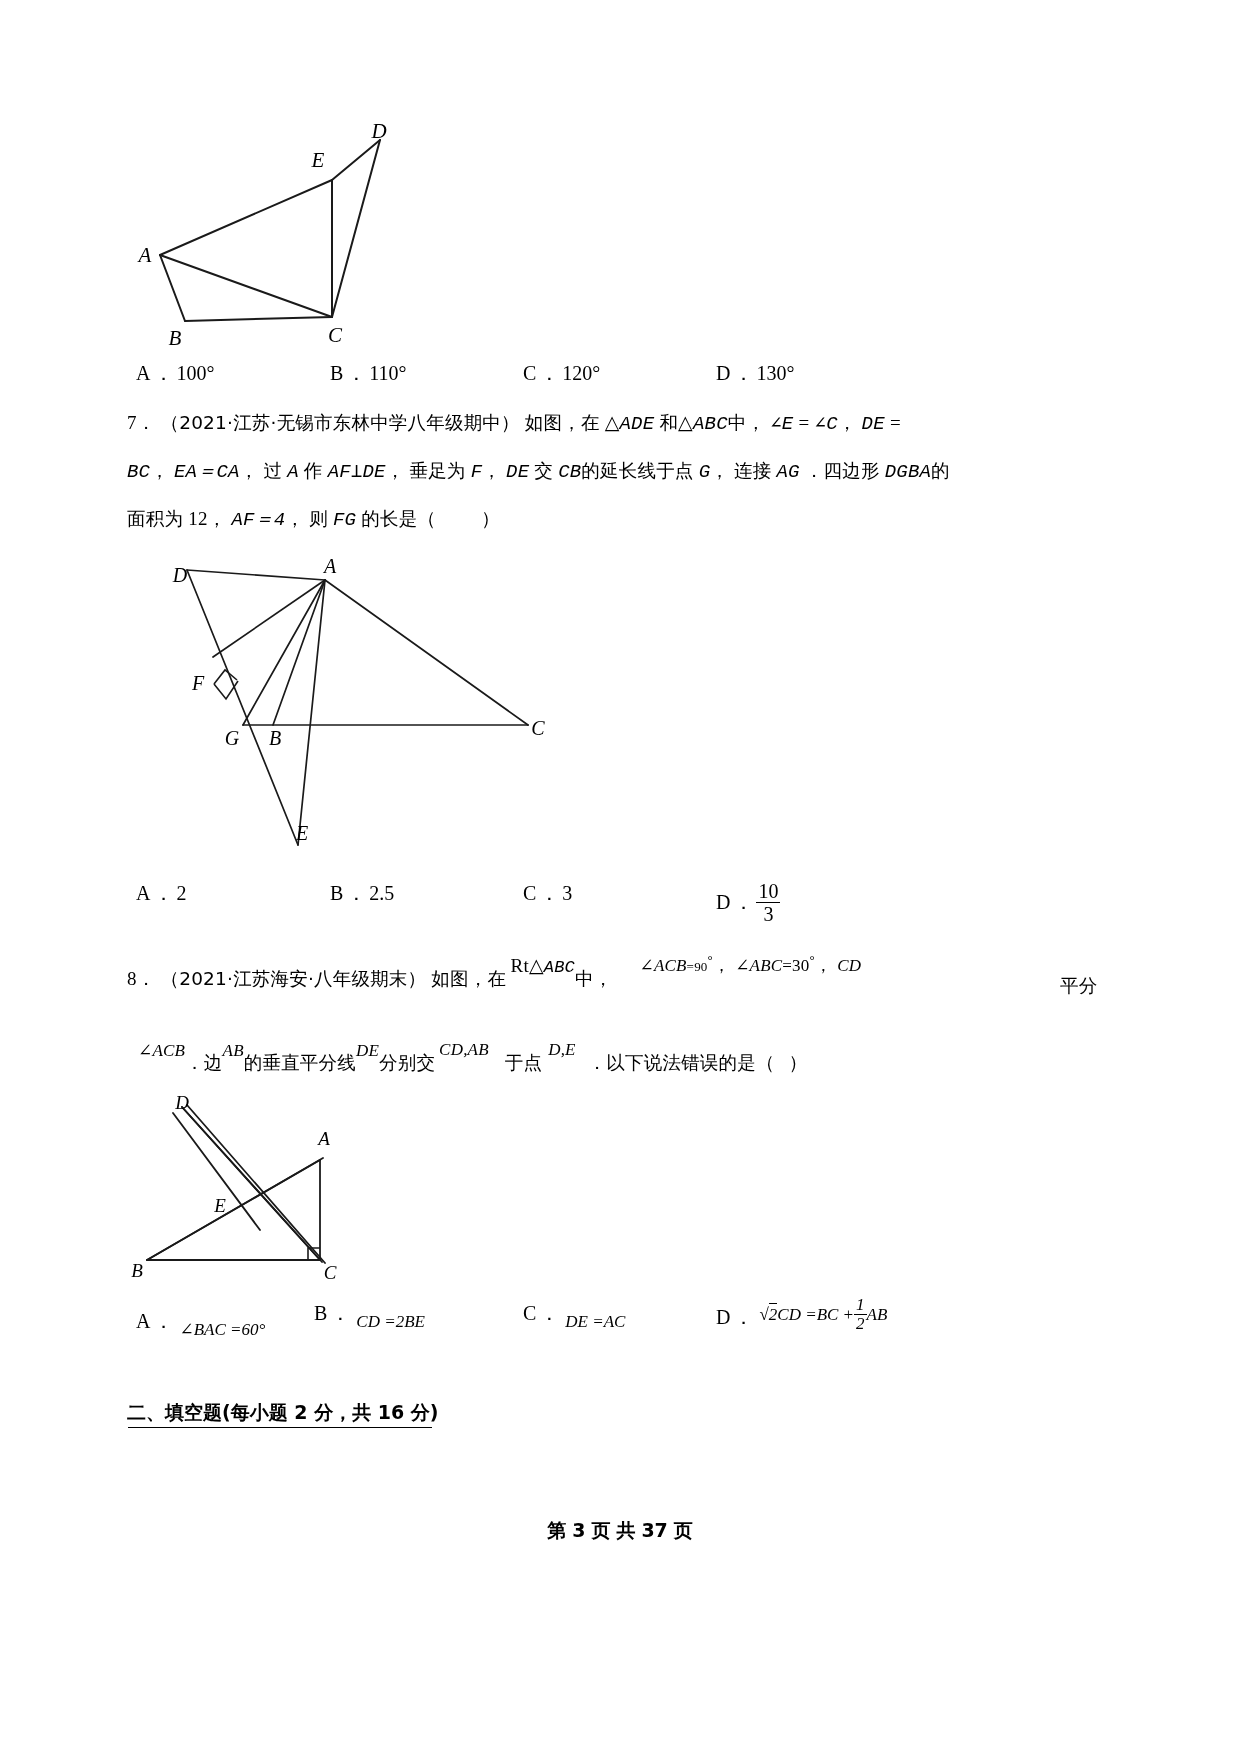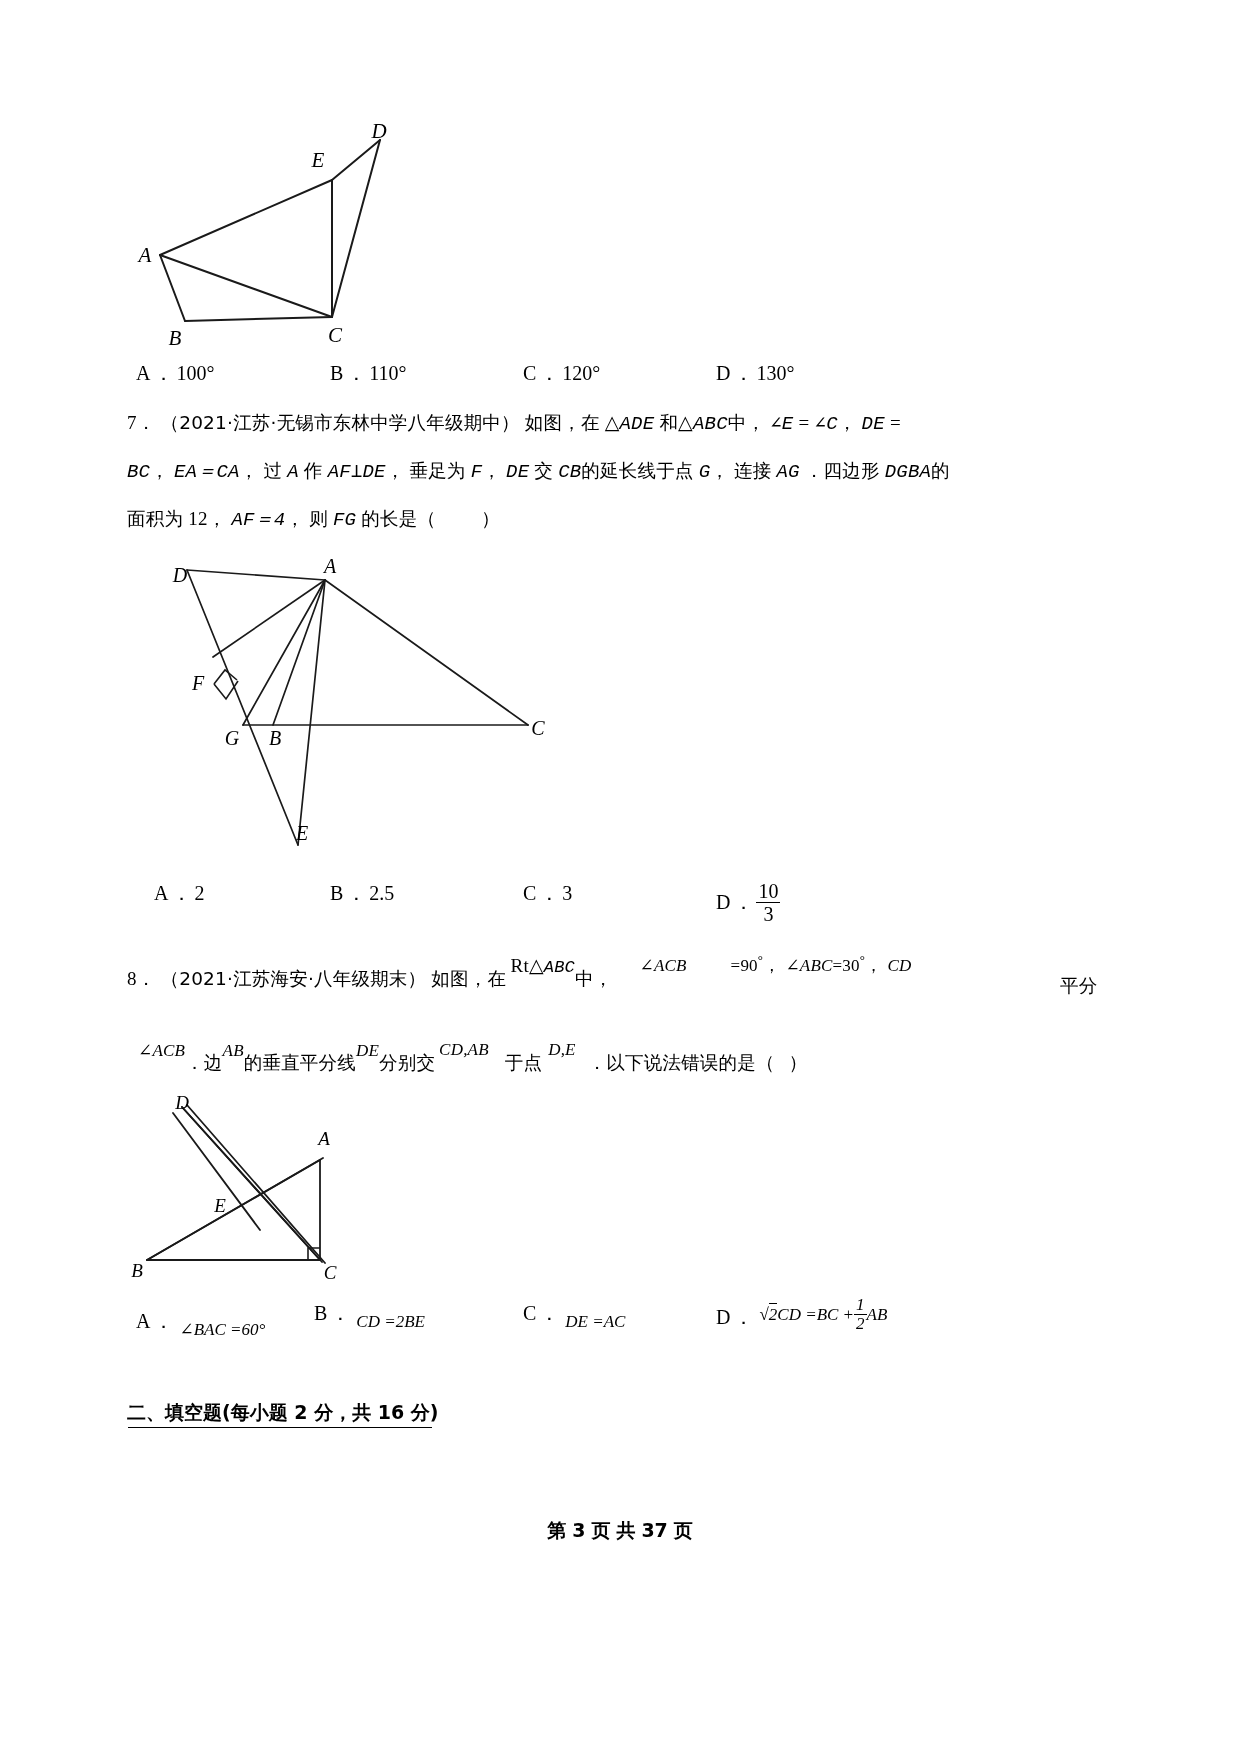--- a/index.html
+++ b/index.html
@@ -230,40 +230,40 @@
       <text x="200" y="28" font-family="Liberation Serif, serif" font-style="italic" font-size="20" fill="#000" text-anchor="middle">A</text>
       <text x="68" y="145" font-family="Liberation Serif, serif" font-style="italic" font-size="20" fill="#000" text-anchor="middle">F</text>
       <text x="102" y="200" font-family="Liberation Serif, serif" font-style="italic" font-size="20" fill="#000" text-anchor="middle">G</text>
       <text x="145" y="200" font-family="Liberation Serif, serif" font-style="italic" font-size="20" fill="#000" text-anchor="middle">B</text>
       <text x="408" y="190" font-family="Liberation Serif, serif" font-style="italic" font-size="20" fill="#000" text-anchor="middle">C</text>
       <text x="172" y="295" font-family="Liberation Serif, serif" font-style="italic" font-size="20" fill="#000" text-anchor="middle">E</text>
     </svg>
   </div>
 
   <div class="optrow" style="top:880px;">
-    <div class="opt" style="left:154px;">
+    <div class="opt" style="left:136px;">
       <span class="lbl">A</span><span class="dot">．</span><span>2</span>
     </div>
     <div class="opt" style="left:330px;">
       <span class="lbl">B</span><span class="dot">．</span><span>2.5</span>
     </div>
     <div class="opt" style="left:523px;">
       <span class="lbl">C</span><span class="dot">．</span><span>3</span>
     </div>
     <div class="opt" style="left:716px;">
       <span class="lbl">D</span><span class="dot">．</span><span class="frac-lg"><span class="num">10</span><span class="den">3</span></span>
     </div>
   </div>
 
   <div class="qtext" style="left:127px; top:950px;">
     <span class="mn">8</span><span class="cn">．</span>
     <span class="cn">（2021·江苏海安·八年级期末）</span>
     <span class="cn">如图，在</span><span class="raise" style="font-size:17px;">
       <span class="mn">Rt</span><span class="mn">△</span><span class="mi" style="font-size:17px;">ABC</span></span><span class="cn">中，</span><span class="raise2" style="padding-left:22px;">
-      <span class="smallmath">∠ACB</span><span class="mn" style="font-size:17px;margin-left:44px;">=90</span><span class="sup">°</span><span class="mn" style="font-size:17px;">，</span>
+      <span class="smallmath">∠ACB</span><span class="mn" style="font-size:13px;">=90</span><span class="sup">°</span><span class="mn" style="font-size:17px;">，</span>
       <span class="smallmath">∠ABC</span><span class="mn" style="font-size:17px;">=30</span><span class="sup">°</span><span class="mn" style="font-size:17px;">，</span>
       <span class="smallmath">CD</span></span>
   </div>
   <div class="qtext" style="left:1060px; top:963px;">
     <span class="cn">平分</span>
   </div>
 
   <div class="qtext" style="left:138px; top:1040px;">
     <span class="smallmath raise">∠ACB</span><span class="cn">．边</span><span class="smallmath raise">AB</span><span class="cn">的垂直平分线</span><span class="smallmath raise">DE</span><span class="cn">分别交</span><span class="smallmath raise2" style="padding-left:4px;">CD,AB</span><span class="cn" style="padding-left:16px;">于点</span><span class="smallmath raise2" style="padding-left:6px;">D,E</span><span class="cn" style="padding-left:12px;">．以下说法错误的是（</span><span class="cn" style="padding-left:14px;">）</span>
   </div>

